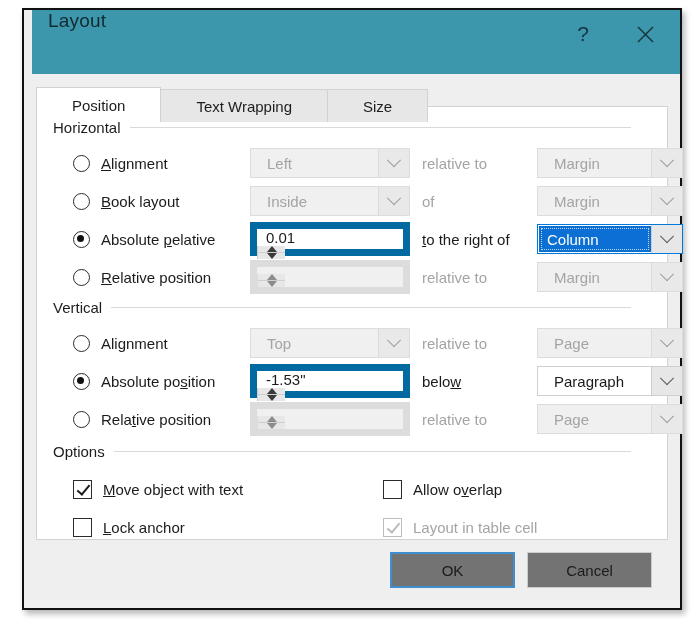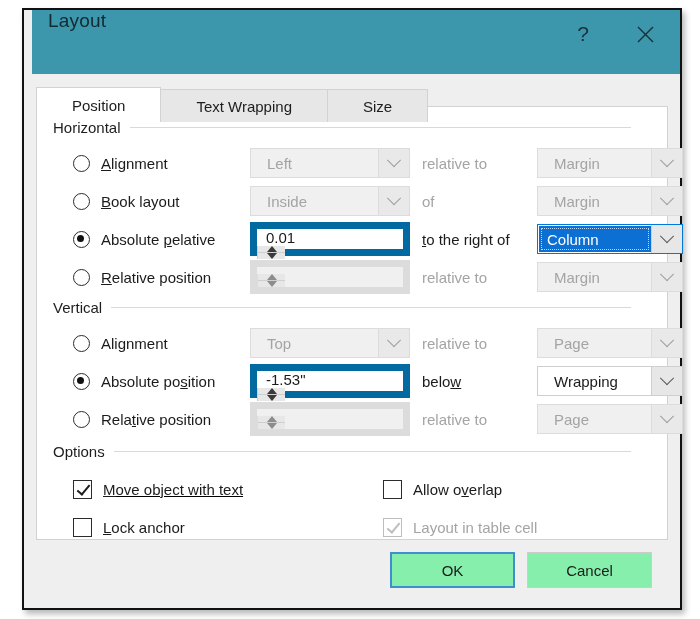--- a/index.html
+++ b/index.html
@@ -312,21 +312,21 @@
   #footer {
     position: absolute;
     left: 0; right: 0; bottom: 0;
     height: 68px;
   }
   .btn {
     position: absolute;
     top: 12px;
     height: 36px;
     width: 125px;
-    background: #86efac;
+    background: #737373;
     border: 1px solid #cccccc;
     box-sizing: border-box;
     display: flex;
     align-items: center;
     justify-content: center;
     font-size: 15px;
     color: #1b1b1b;
   }
   #ok-button { right: 165px; border: 2px solid #3f8fd0; }
   #cancel-button { right: 28px; }
@@ -495,21 +495,21 @@
             <span class="sbtn up">
                 <i class="tri-up"></i>
               </span>
             <span class="sbtn dn">
                 <i class="tri-dn"></i>
               </span>
           </span>
         </div>
         <span class="mid-label"><span>belo</span><u>w</u></span>
         <div class="combo c2">
-          <span class="ctext">Wrapping</span>
+          <span class="ctext">Paragraph</span>
           <span class="carrow">
               <i class="chev"></i>
             </span>
         </div>
       </div>
 
       <div class="row">
         <label class="radio-wrap">
           <span class="radio"></span>
           <span class="radio-label"><span>Rela</span><u>t</u><span>ive position</span></span>
@@ -535,21 +535,21 @@
       </div>
     </div>
 
     <div class="group" style="top:336px;">
       <div class="group-head">
         <span class="group-label">Options</span>
         <span class="group-rule"></span>
       </div>
 
       <div class="row" style="margin-top:10px;">
-        <label class="check-wrap" style="left:36px;text-decoration:underline;">
+        <label class="check-wrap" style="left:36px;">
           <span class="checkbox checked"></span>
           <span class="check-label"><u>M</u><span>ove object with text</span></span>
         </label>
         <label class="check-wrap" style="left:346px;">
           <span class="checkbox"></span>
           <span class="check-label"><span>Allow o</span><u>v</u><span>erlap</span></span>
         </label>
       </div>
 
       <div class="row">

